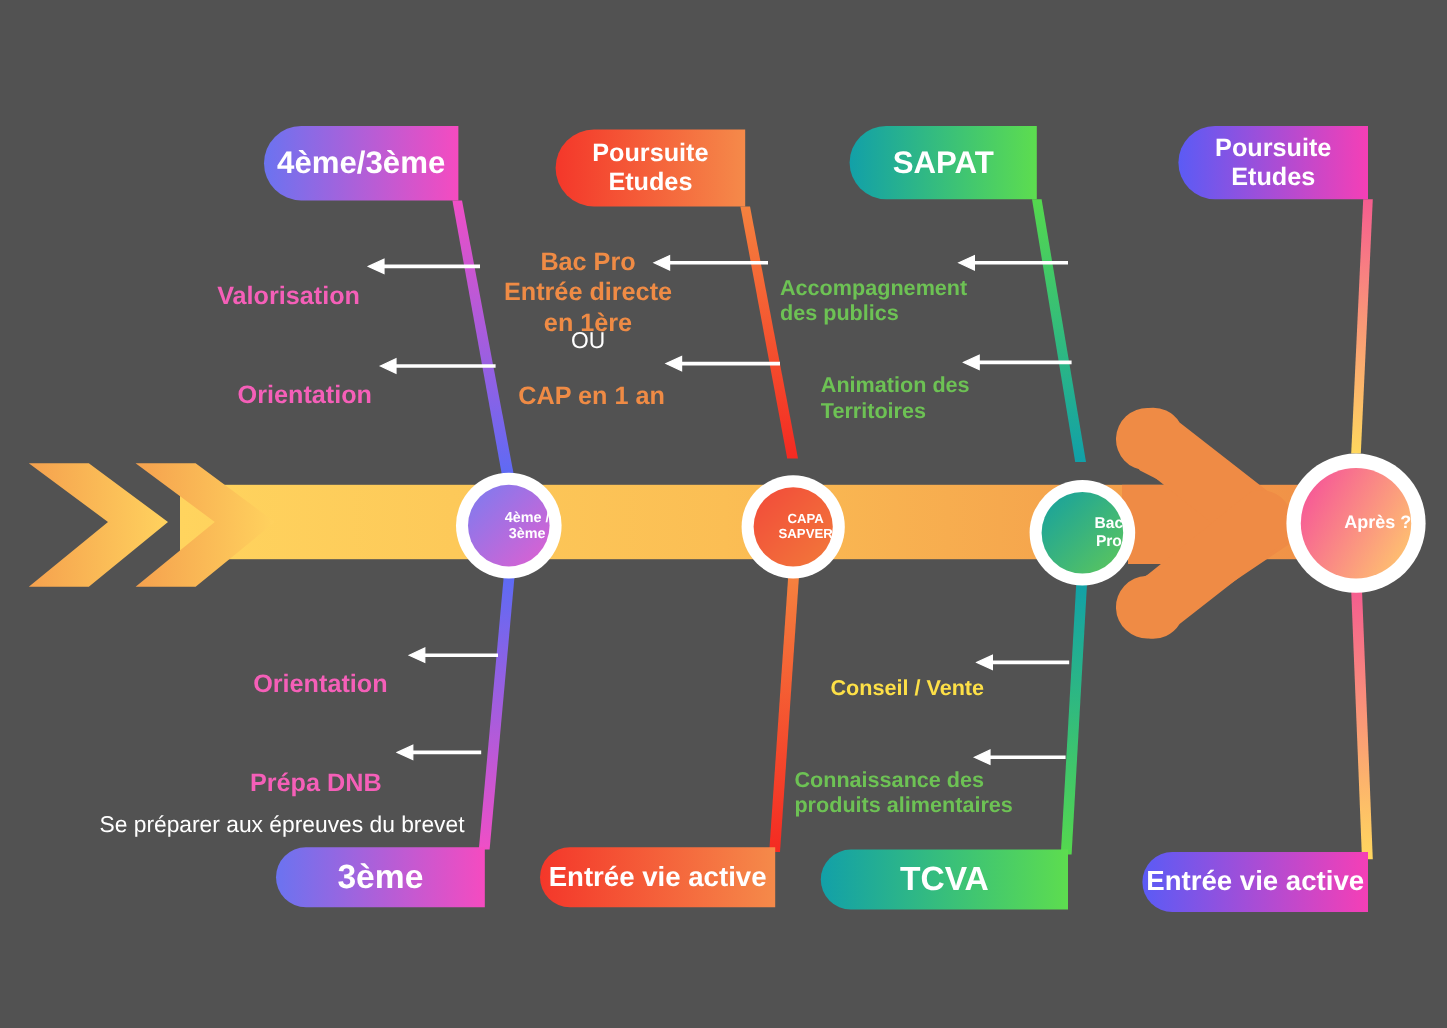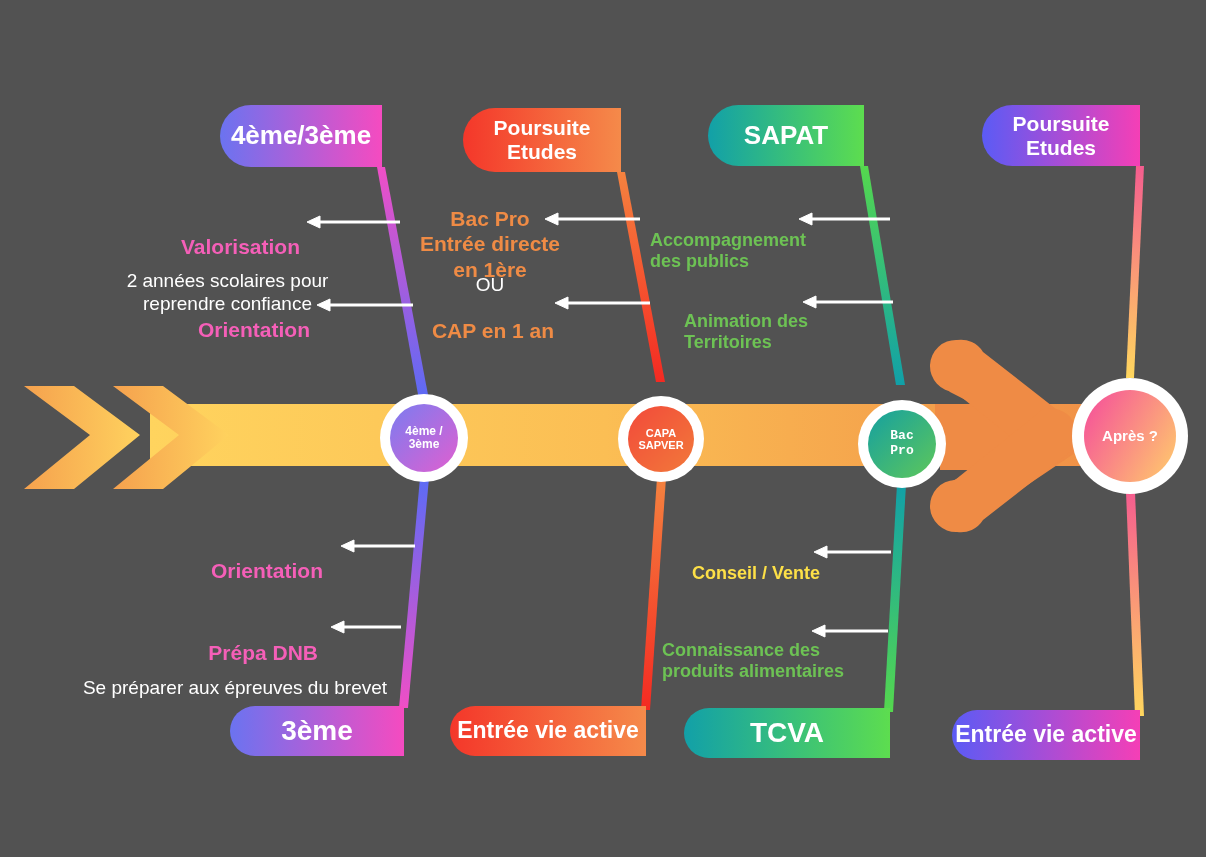--- a/index.html
+++ b/index.html
@@ -29,21 +29,21 @@
   
   .node{
     position:absolute;
     border-radius:50%;
     background:#fff;
     display:flex;align-items:center;justify-content:center;
     box-sizing:border-box;
   }
   .node .inner{
     border-radius:50%;
-    display:flex;align-items:center;justify-content:center;
+    display:flex;align-items:center;justify-content:flex-end;
     color:#fff;font-weight:bold;text-align:center;line-height:1.12;
   }
 
   
   .lbl{
     position:absolute;
     text-align:center;
     line-height:1.2;
     white-space:pre-line;
   }
@@ -220,39 +220,35 @@
 
   <div class="node" style="left:618px;top:396px;width:86px;height:86px;">
     <div class="inner" style="width:66px;height:66px;background:linear-gradient(135deg,#f24a3a,#f2793a);font-size:11px;">
       <span style="white-space:pre-line;">CAPA
 SAPVER</span>
     </div>
   </div>
 
   <div class="node" style="left:858px;top:400px;width:88px;height:88px;">
     <div class="inner" style="width:68px;height:68px;background:linear-gradient(135deg,#15a0a0,#5ec75a);font-size:13px;">
-      <span style="white-space:pre-line;font-family:Liberation Mono, monospace;">Bac
+      <span style="white-space:pre-line;">Bac
 Pro</span>
     </div>
   </div>
 
   <div class="node" style="left:1072px;top:378px;width:116px;height:116px;">
     <div class="inner" style="width:92px;height:92px;background:linear-gradient(120deg,#f54b9c,#ffce6b);font-size:15px;">
       <span>Après ?</span>
     </div>
   </div>
 
   <div class="lbl bold right-al" style="left:100px;top:209px;width:200px;color:#f55fb8;font-size:21px;">
     <span>Valorisation</span>
   </div>
 
-  <div class="lbl plain" style="left:95px;top:247px;width:265px;font-size:19px;">
-    <span>2 années scolaires pour
-reprendre confiance</span>
-  </div>
 
   <div class="lbl bold right-al" style="left:110px;top:292px;width:200px;color:#f55fb8;font-size:21px;">
     <span>Orientation</span>
   </div>
 
 
   <div class="lbl bold" style="left:390px;top:181px;width:200px;color:#ef8b45;font-size:21px;">
     <span>Bac Pro
 Entrée directe
 en 1ère</span>

